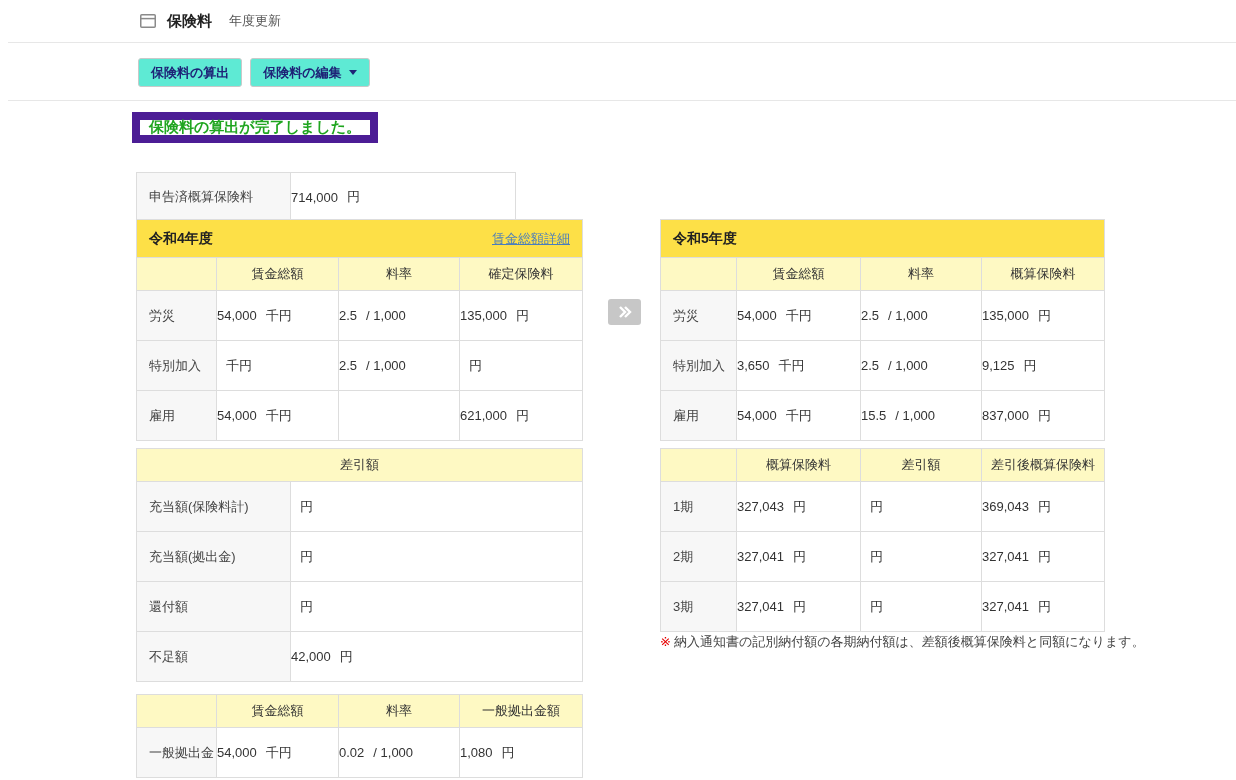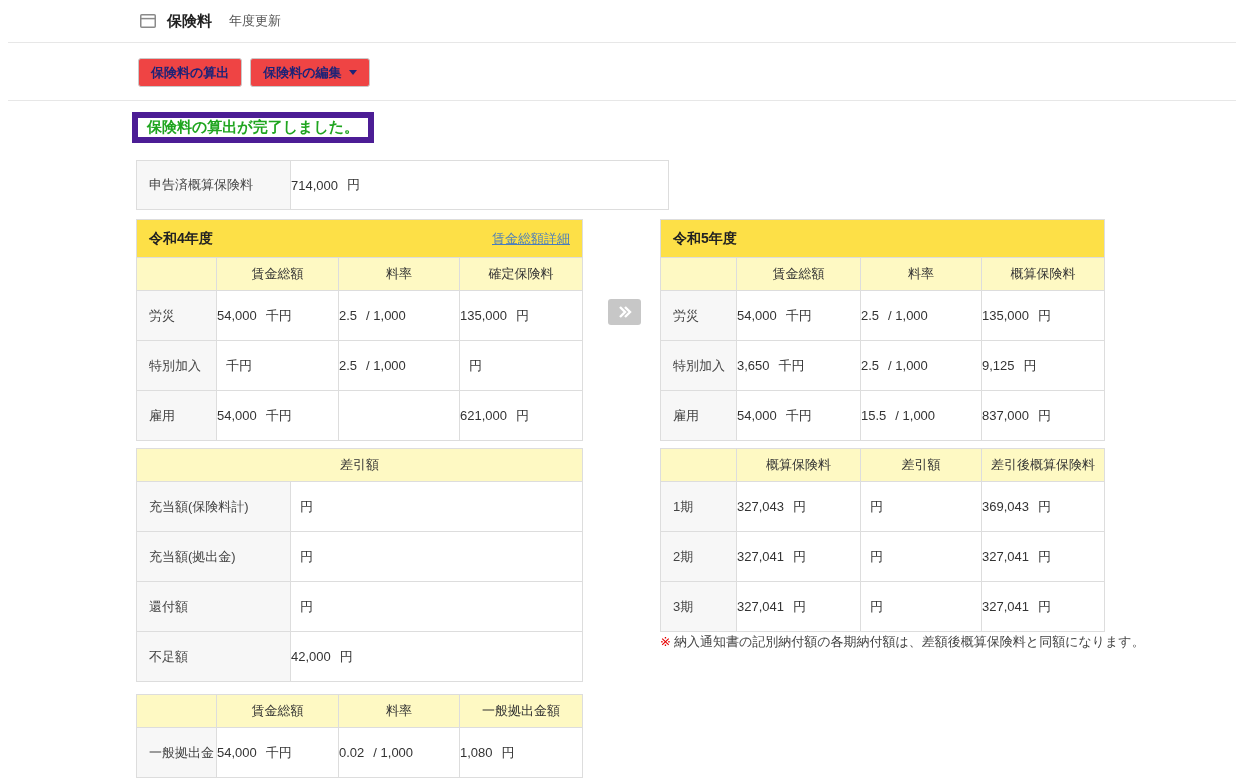--- a/index.html
+++ b/index.html
@@ -10,28 +10,28 @@
   .hdr-line{position:absolute;left:0;right:0;top:42px;border-top:1px solid #e7e7e7;}
   .hdr-left{position:absolute;left:132px;top:0;height:42px;display:flex;align-items:center;gap:11px;}
   .hdr-title{font-size:15px;font-weight:bold;color:#222;}
   .hdr-sub{font-size:13px;color:#555;margin-left:6px;}
   .hdr-right{position:absolute;right:146px;top:0;height:42px;display:flex;align-items:center;gap:28px;}
   .menu{display:flex;align-items:center;gap:6px;font-size:13px;color:#333;cursor:pointer;}
 
   
   .toolbar{position:absolute;left:130px;top:58px;display:flex;gap:8px;}
   .btn{display:inline-flex;align-items:center;gap:7px;height:29px;padding:0 12px;border:1px solid #c9c9c9;
-       border-radius:3px;background:#ef4444;font-size:13px;font-weight:bold;color:#1e2377;cursor:pointer;
+       border-radius:3px;background:#5eead4;font-size:13px;font-weight:bold;color:#1e2377;cursor:pointer;
        box-sizing:border-box;white-space:nowrap;}
   .caret{width:0;height:0;border-left:4px solid transparent;border-right:4px solid transparent;border-top:5px solid #1e2377;}
   .tb-line{position:absolute;left:0;right:0;top:100px;border-top:1px solid #e7e7e7;}
 
   
   .alert{position:absolute;left:124px;top:112px;height:31px;display:inline-flex;align-items:center;
-         padding:0 9px;border:6px solid #4c1d95;box-sizing:border-box;white-space:nowrap;}
+         padding:0 9px;border:8px solid #4c1d95;box-sizing:border-box;white-space:nowrap;}
   .alert span{font-size:15px;font-weight:bold;color:#1fa51f;}
 
   
   .tbl{position:absolute;background:#fff;border:1px solid #ddd;box-sizing:border-box;}
   .row{display:grid;}
   .row + .row{border-top:1px solid #ddd;}
   .h32{height:32px;} .h48{height:48px;} .h49{height:49px;}
   .g2{grid-template-columns:154px 1fr;}
   .g4l{grid-template-columns:80px 122px 121px 1fr;}
   .g4r{grid-template-columns:76px 124px 121px 1fr;}
@@ -78,21 +78,21 @@
       <span>保険料の編集</span>
       <span class="caret"></span>
     </button>
   </div>
   <div class="tb-line"></div>
 
   <div class="alert">
     <span>保険料の算出が完了しました。</span>
   </div>
 
-  <div class="tbl" style="left:128px;top:160px;width:533px;">
+  <div class="tbl" style="left:128px;top:172px;width:380px;">
     <div class="row g2 h48">
       <div class="c lbl br">申告済概算保険料</div>
       <div class="c val">
         <span>714,000</span>
         <span>円</span>
       </div>
     </div>
   </div>
 
   <div class="tbl" style="left:128px;top:219px;width:447px;">

